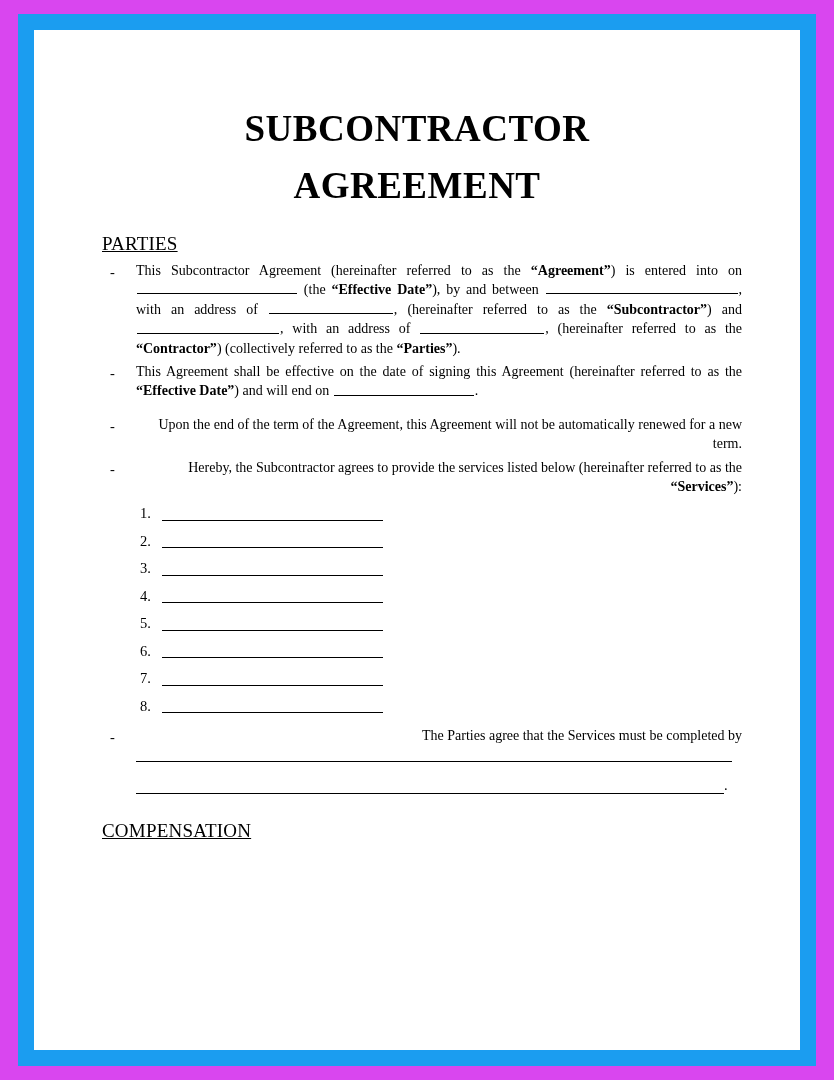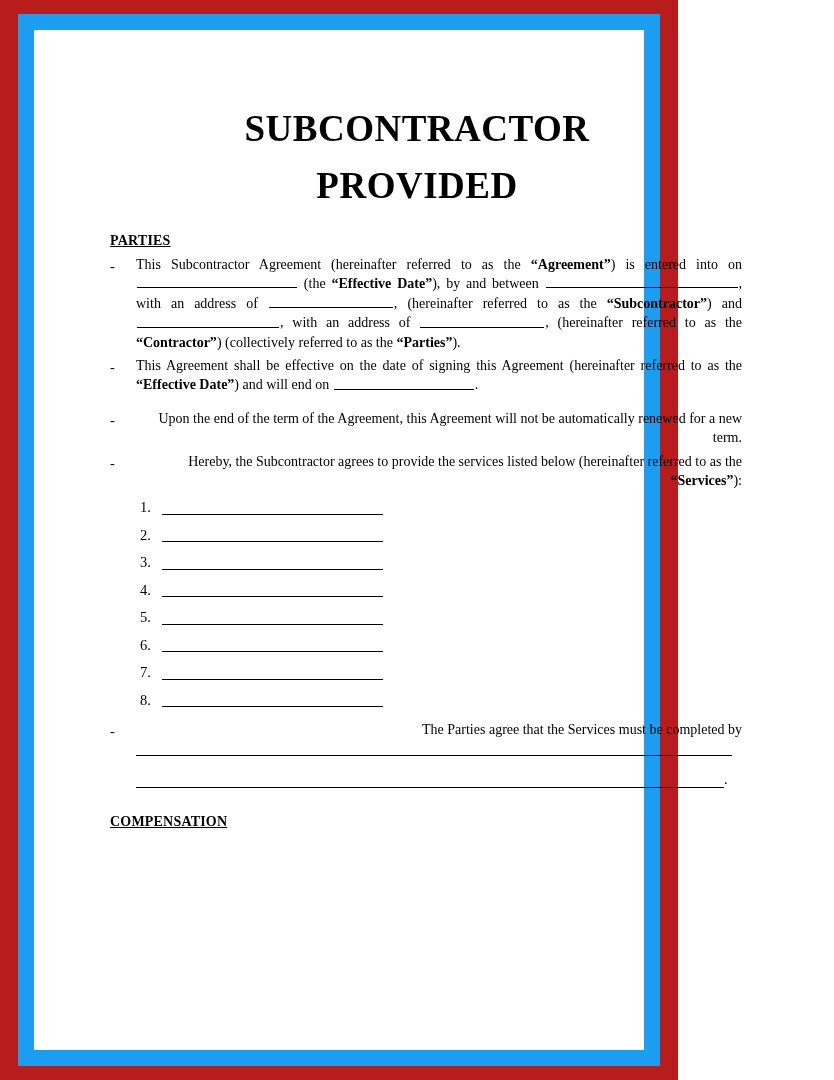--- a/index.html
+++ b/index.html
@@ -9,23 +9,23 @@
   }
   body {
     width: 834px;
     height: 1080px;
     font-family: "Liberation Serif", serif;
     color: #000000;
     overflow: hidden;
   }
   .page {
     position: relative;
-    width: 678px;
+    width: 834px;
     height: 1080px;
-    background: #b91c1c;
+    background: #d946ef;
     box-sizing: border-box;
   }
   .border-frame {
     position: absolute;
     left: 18px;
     top: 14px;
     right: 18px;
     bottom: 14px;
     border: 16px solid #1b9df0;
     box-sizing: border-box;
@@ -40,24 +40,24 @@
   .doc-title {
     text-align: center;
     font-size: 37px;
     font-weight: bold;
     letter-spacing: 0.5px;
     line-height: 1.55;
     margin: 0 0 6px 0;
     padding: 0 20px;
   }
   .section-heading {
-    font-size: 14px;
-    font-weight: bold;
+    font-size: 19px;
+    font-weight: normal;
     text-decoration: underline;
-    margin: 18px 0 6px 18px;
+    margin: 18px 0 6px 10px;
     letter-spacing: 0.2px;
   }
   .bullet-row {
     display: flex;
     margin: 0 0 4px 0;
     padding-left: 18px;
   }
   .bullet-dash {
     width: 26px;
     flex: 0 0 26px;
@@ -135,21 +135,21 @@
 </head>
 <body>
 
 <div class="page">
   <div class="border-frame"></div>
 
   <div class="content">
 
     <div class="doc-title">
       <div>SUBCONTRACTOR</div>
-      <div>PROVIDED</div>
+      <div>AGREEMENT</div>
     </div>
 
     <div class="section-heading">PARTIES</div>
 
     <div class="bullet-row">
       <div class="bullet-dash">-</div>
       <div class="bullet-text"><span>This Subcontractor Agreement (hereinafter referred to as the </span><b>“Agreement”</b><span>) is entered into on </span><span class="fill" style="width:160px"></span><span> (the </span><b>“Effective Date”</b><span>), by and between </span><span class="fill" style="width:192px"></span><span>, with an address of </span><span class="fill" style="width:124px"></span><span>, (hereinafter referred to as the </span><b>“Subcontractor”</b><span>) and </span><span class="fill" style="width:142px"></span><span>, with an address of </span><span class="fill" style="width:124px"></span><span>, (hereinafter referred to as the </span><b>“Contractor”</b><span>) (collectively referred to as the </span><b>“Parties”</b><span>).</span></div>
     </div>
 
 

